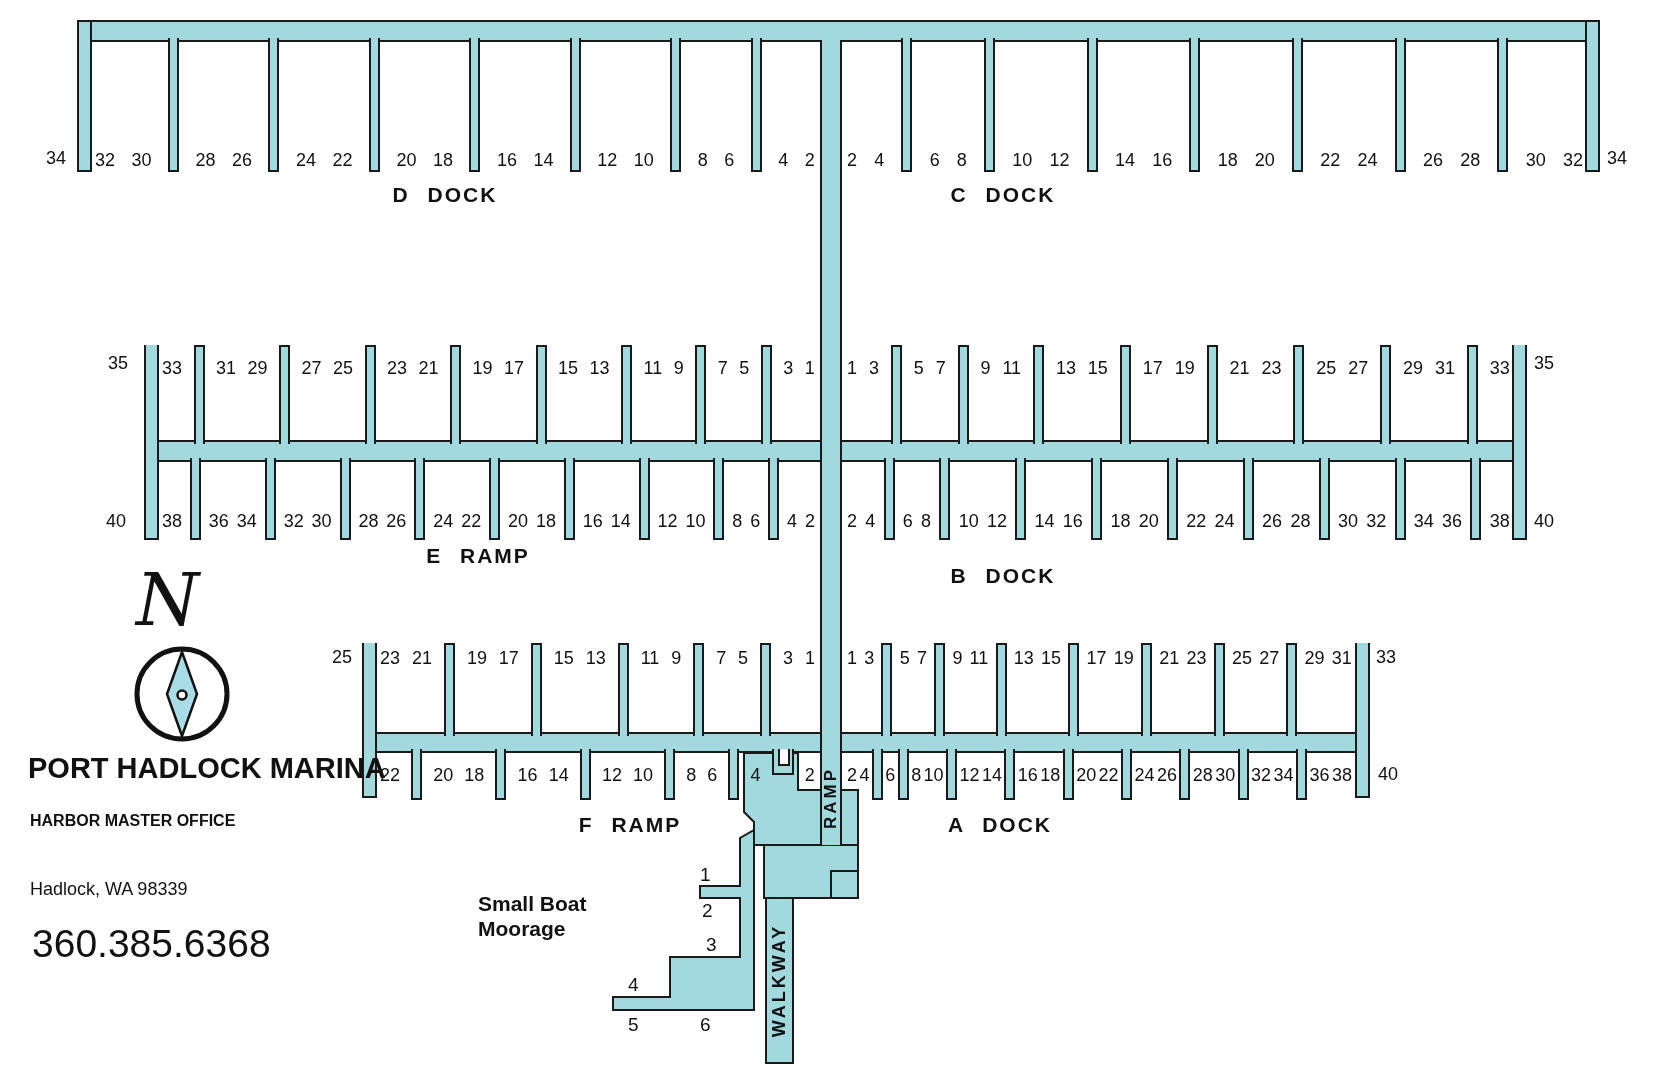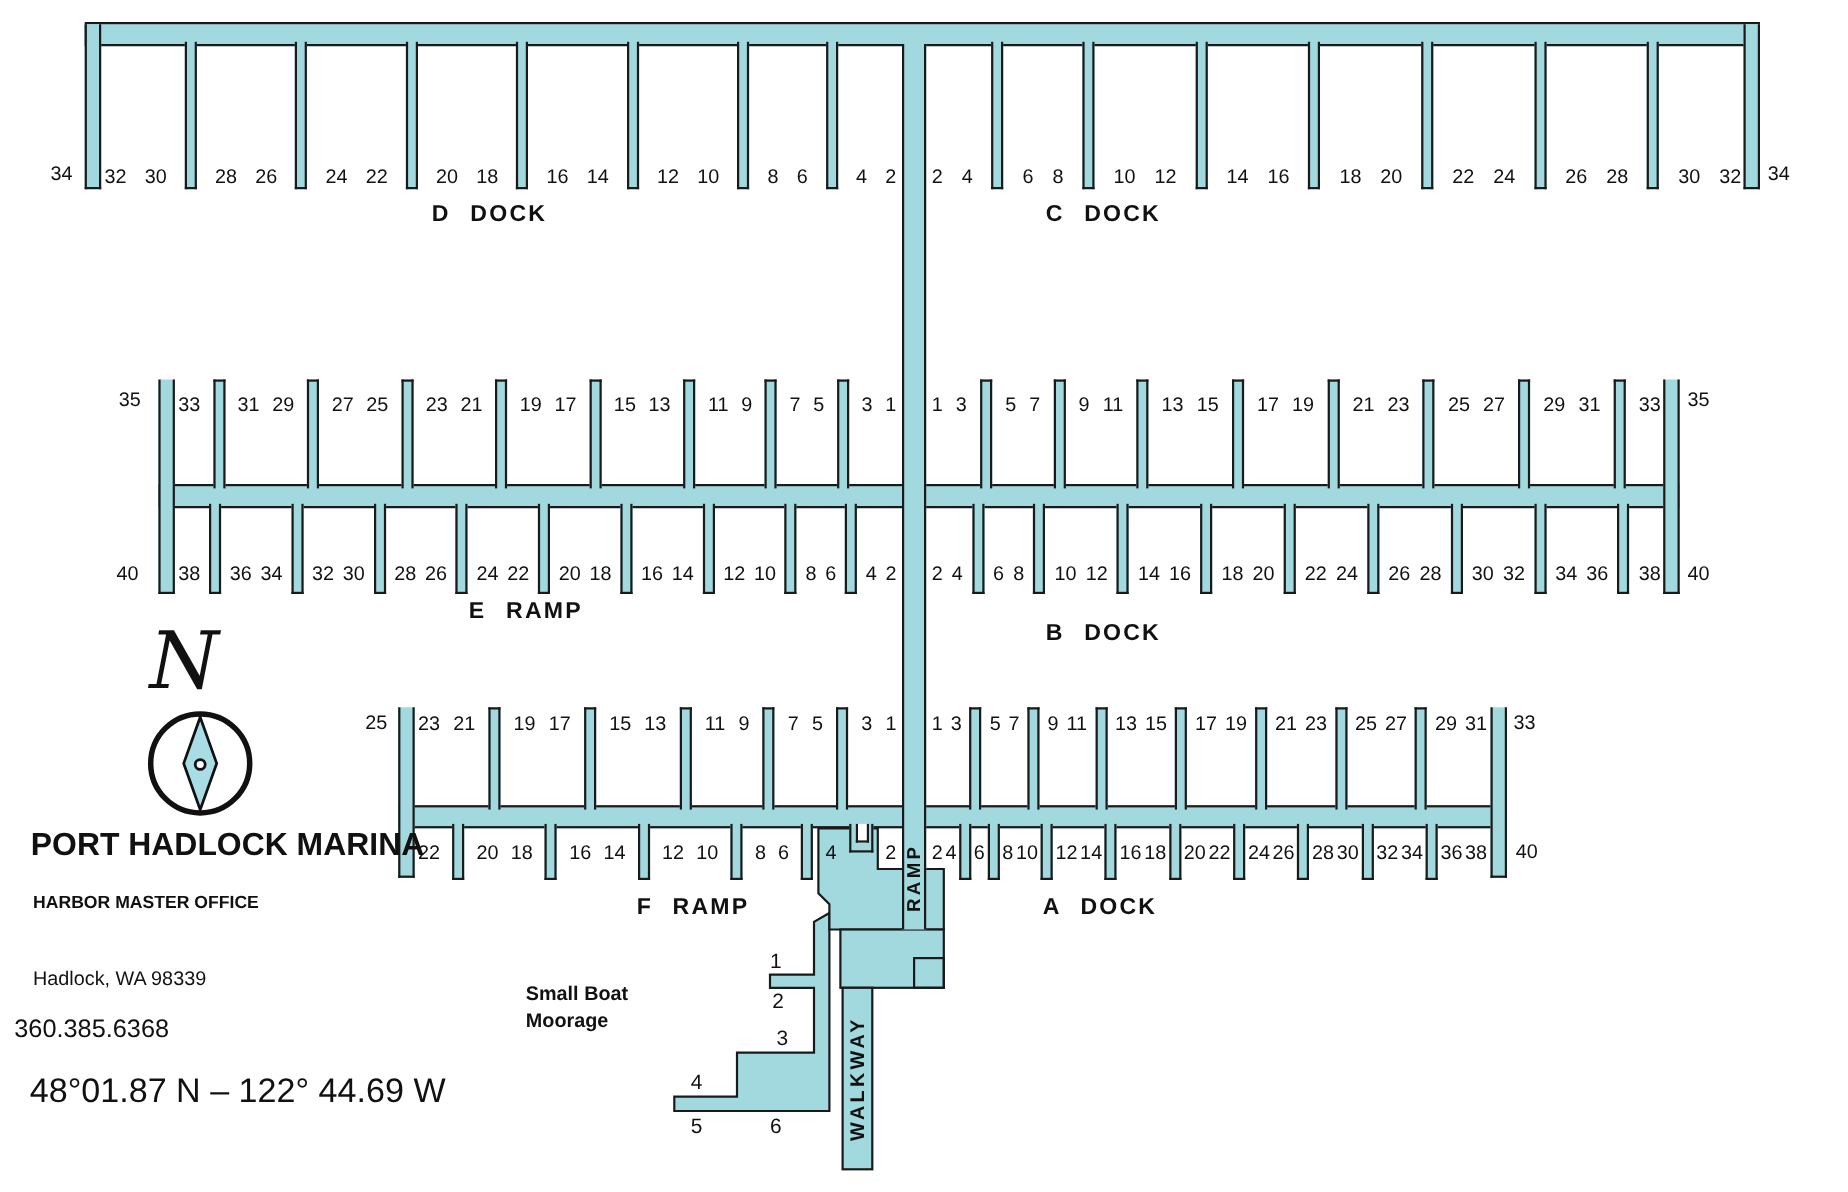--- a/index.html
+++ b/index.html
@@ -30,29 +30,29 @@
     border:2px solid var(--line);border-top:none;box-sizing:border-box;position:relative;}
   .stub::after{content:"";position:absolute;left:4px;top:0;width:8px;height:15px;background:#fff;
     border:2px solid var(--line);border-top:none;}
   .outer-num{position:absolute;font-size:18px;line-height:22px;z-index:3;white-space:nowrap;}
   .dock-label{position:absolute;transform:translateX(-50%);font-weight:bold;font-size:21px;
     letter-spacing:2px;word-spacing:10px;z-index:3;white-space:nowrap;}
   .vtext{position:absolute;display:flex;align-items:center;justify-content:center;z-index:4;}
   .vtext span{transform:rotate(-90deg);font-weight:bold;white-space:nowrap;letter-spacing:3px;}
   .moorage-svg{position:absolute;left:600px;top:740px;z-index:1;}
   .moor-num{position:absolute;font-size:19px;z-index:4;white-space:nowrap;}
-  .sbm{position:absolute;left:478px;top:891px;font-weight:bold;font-size:18px;line-height:25px;z-index:4;}
+  .sbm{position:absolute;left:478px;top:891px;font-weight:bold;font-size:21px;line-height:25px;z-index:4;}
   .compass-n{position:absolute;left:136px;top:560px;font-family:"DejaVu Serif",serif;
     font-style:italic;font-size:72px;line-height:80px;z-index:4;}
   .compass-svg{position:absolute;left:130px;top:644px;z-index:4;}
   .t-title{position:absolute;left:28px;top:752px;font-weight:bold;font-size:29px;z-index:4;}
   .t-office{position:absolute;left:30px;top:812px;font-weight:bold;font-size:16px;z-index:4;}
   .t-addr1{position:absolute;left:30px;top:845px;font-size:25px;z-index:4;}
   .t-addr2{position:absolute;left:30px;top:879px;font-size:18px;z-index:4;}
-  .t-phone{position:absolute;left:13px;top:922px;font-size:23px;z-index:4;}
+  .t-phone{position:absolute;left:32px;top:922px;font-size:39px;z-index:4;}
   .t-coord{position:absolute;left:27px;top:974px;font-size:31px;z-index:4;}
 </style>
 </head>
 <body>
 
 <div class="map">
 
   <div class="bar" style="left:77px;top:20px;width:1523px;height:22px"></div>
   <div class="bar" style="left:144px;top:440px;width:1383px;height:22px"></div>
   <div class="bar" style="left:362px;top:732px;width:1008px;height:21px"></div>
@@ -372,15 +372,14 @@
   <svg class="compass-svg" width="104" height="104" viewBox="0 0 104 104">
     <circle cx="52" cy="50" r="45" fill="#ffffff" stroke="#111111" stroke-width="5"></circle>
     <polygon points="52,8 67,50 52,92 37,50" fill="#a8dde6" stroke="#111111" stroke-width="2.5"></polygon>
     <circle cx="52" cy="51" r="4.5" fill="#ffffff" stroke="#111111" stroke-width="2.5"></circle>
   </svg>
 
   <div class="t-title">PORT HADLOCK MARINA</div>
   <div class="t-office">HARBOR MASTER OFFICE</div>
   <div class="t-addr2">Hadlock, WA 98339</div>
   <div class="t-phone">360.385.6368</div>
-  <div class="t-coord">48°01.87 N – 122° 44.69 W</div>
 
 </div>
 
 </body></html>

